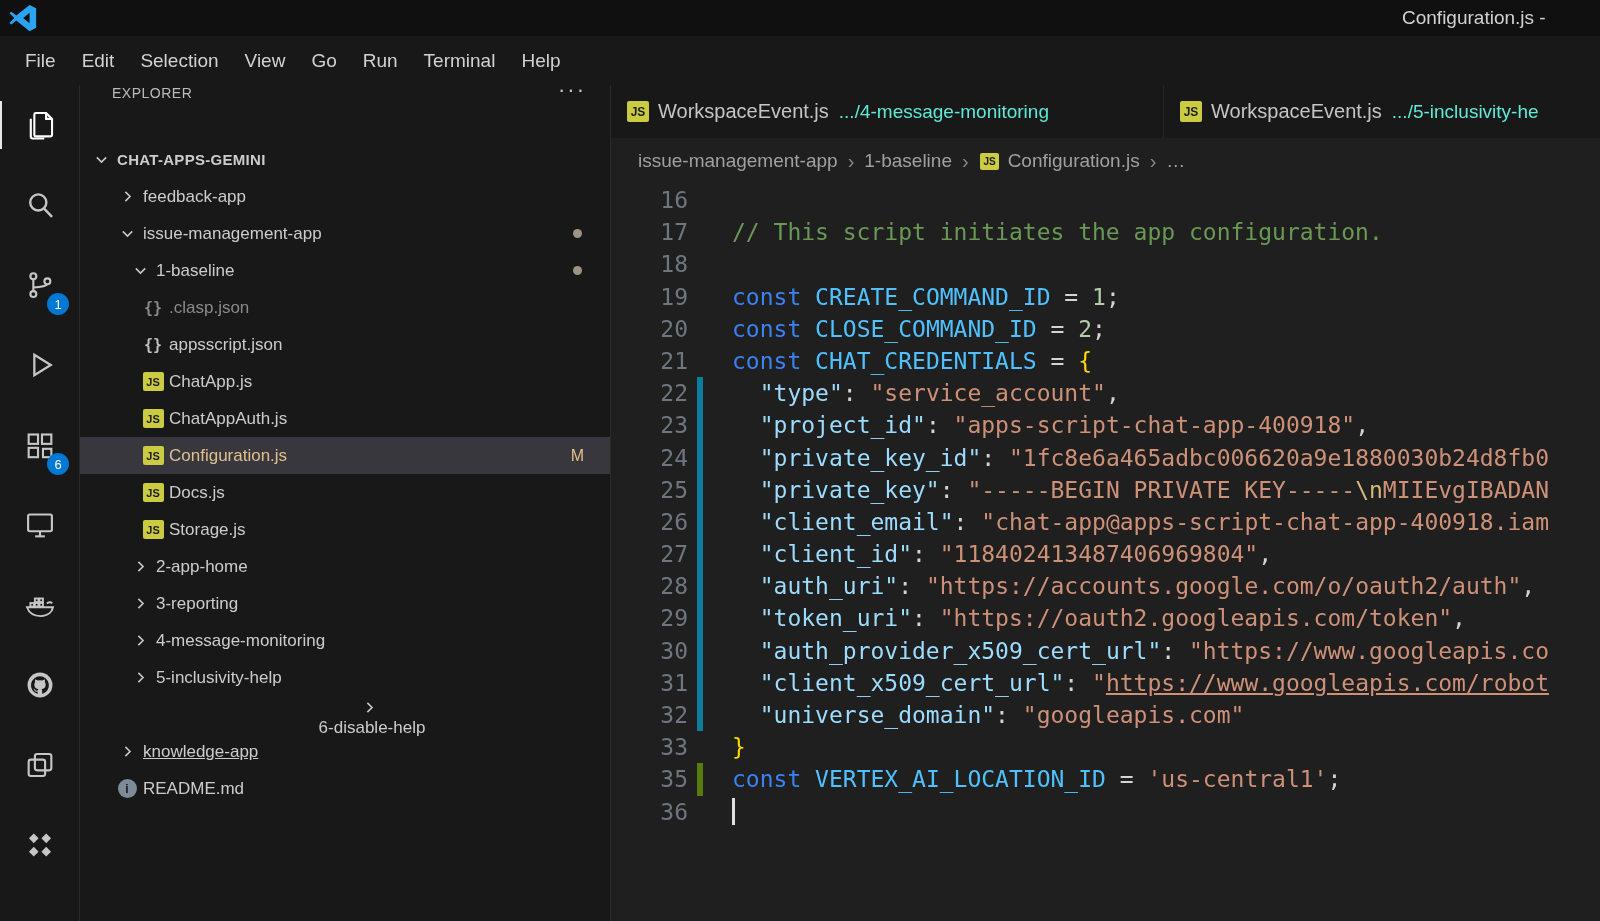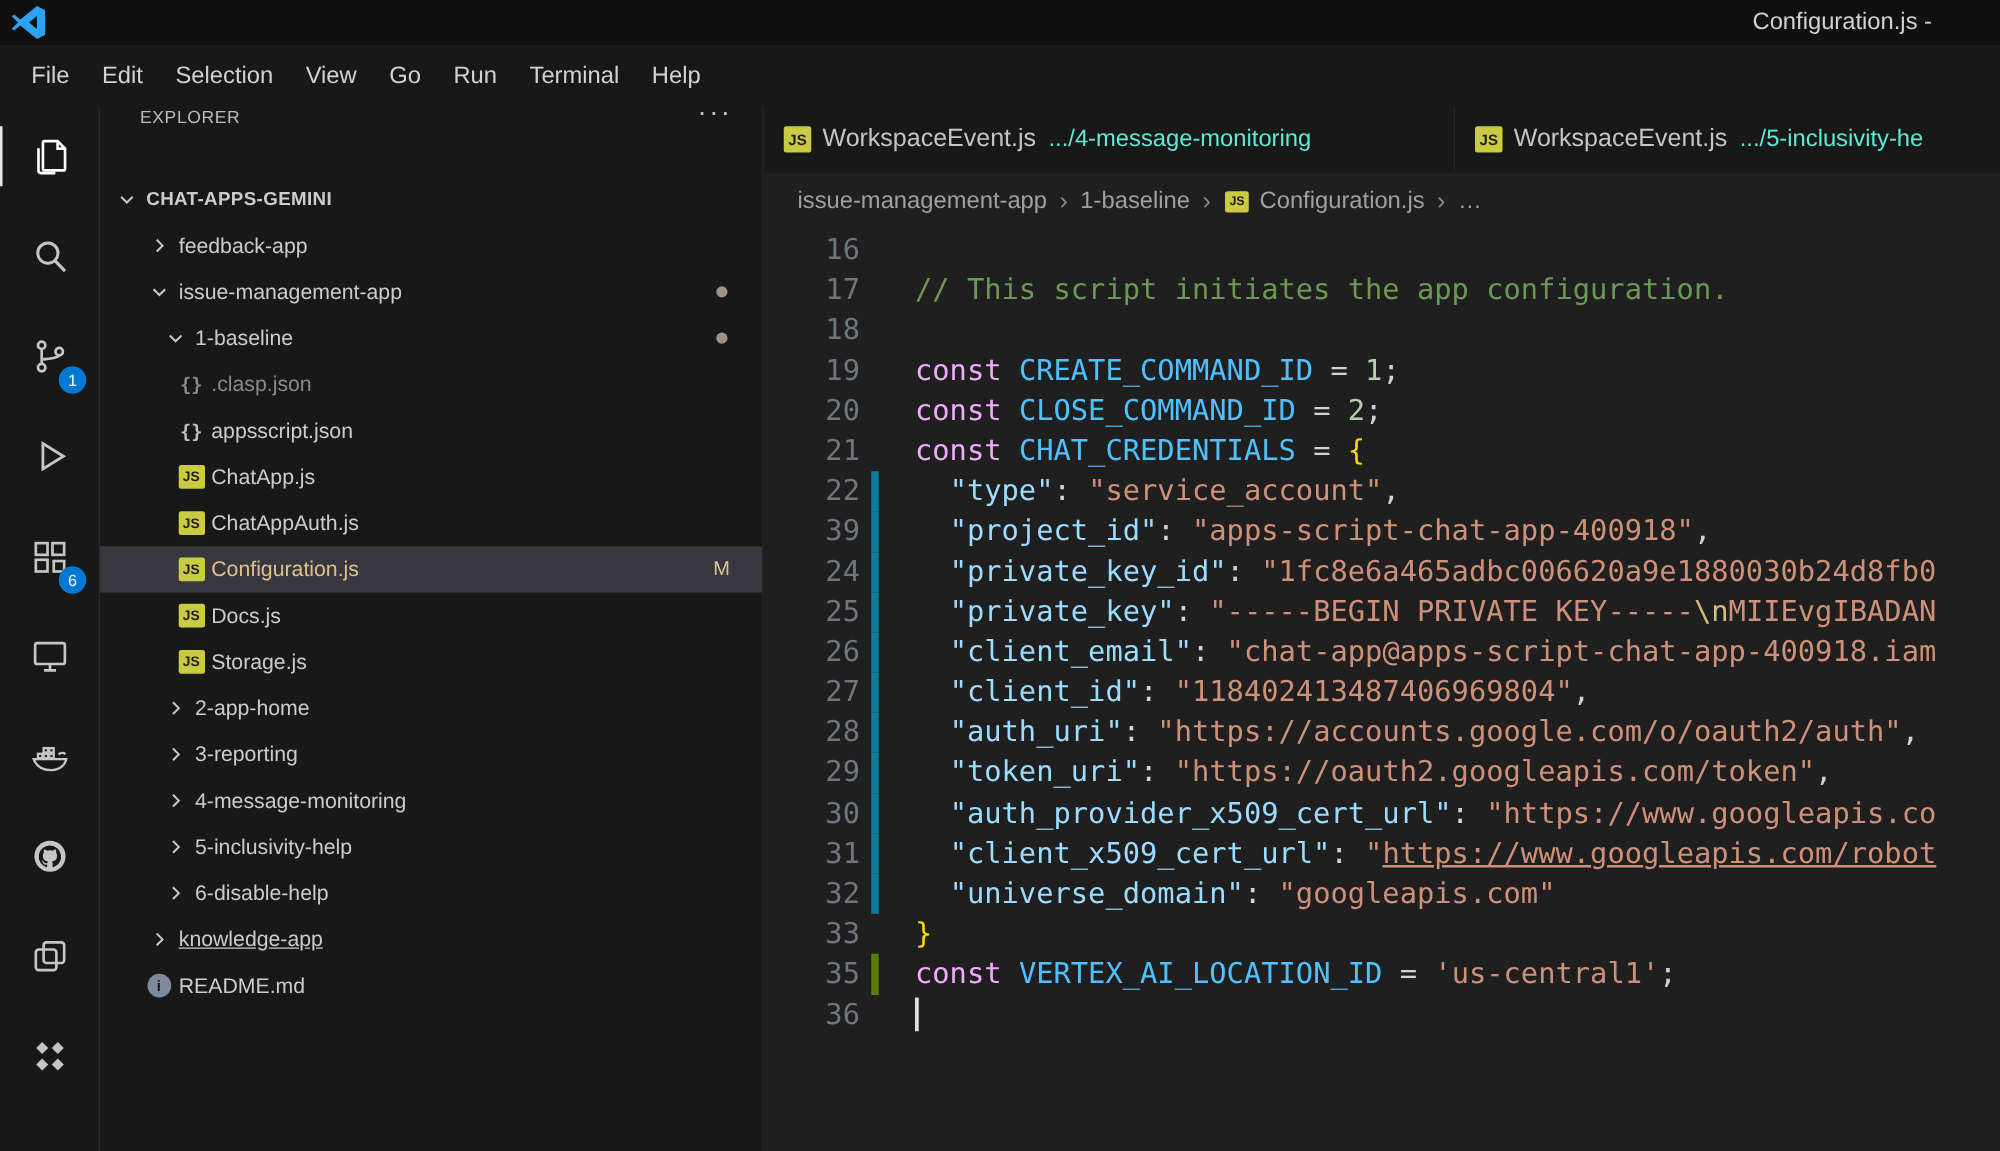--- a/index.html
+++ b/index.html
@@ -69,21 +69,21 @@
   .bc-sep{margin:0 10px;color:#8a8a8a;font-size:20px;}
 
   .code{font-family:"DejaVu Sans Mono",monospace;font-size:23px;line-height:32.2px;cursor:text;}
   .line{display:flex;height:32.2px;}
   .ln{flex:0 0 77px;text-align:right;color:#6e7681;user-select:none;}
   .gut{flex:0 0 6px;margin-left:9px;}
   .gut.mod{background:#0c7d9d;}
   .gut.add{background:#587c0c;}
   .code-text{margin-left:29px;white-space:pre;}
   .tk-pn{color:#d4d4d4;}
-  .tk-kw{color:#f0abfc;text-align:center;}
+  .tk-kw{color:#3b82f6;text-align:center;}
   .tk-var{color:#4FC1FF;}
   .tk-num{color:#B5CEA8;}
   .tk-str{color:#CE9178;}
   .tk-key{color:#9CDCFE;}
   .tk-esc{color:#d7ba7d;}
   .tk-br{color:#ffd700;}
   .tk-cm{color:#6A9955;}
   .tk-lnk{color:#CE9178;text-decoration:underline;}
   .cursor{display:inline-block;width:2.5px;height:27px;background:#e0e0e0;vertical-align:text-bottom;}
 </style>
@@ -297,21 +297,21 @@
           <span class="lbl">4-message-monitoring</span>
         </div>
         <div class="tree-row" style="padding-left: 49px;">
           <span class="chev">
             <svg viewBox="0 0 16 16" fill="none" stroke="currentColor" stroke-width="1.5">
               <path d="M6 3.6L10.4 8 6 12.4"></path>
             </svg>
           </span>
           <span class="lbl">5-inclusivity-help</span>
         </div>
-        <div class="tree-row" style="padding-left: 49px;">
+        <div class="tree-row" style="padding-left: 49px; flex-direction: column;">
           <span class="chev">
             <svg viewBox="0 0 16 16" fill="none" stroke="currentColor" stroke-width="1.5">
               <path d="M6 3.6L10.4 8 6 12.4"></path>
             </svg>
           </span>
           <span class="lbl">6-disable-help</span>
         </div>
         <div class="tree-row" style="padding-left: 36px; text-decoration: underline;">
           <span class="chev">
             <svg viewBox="0 0 16 16" fill="none" stroke="currentColor" stroke-width="1.5">
@@ -396,21 +396,21 @@
           <span class="ln">21</span>
           <span class="gut"></span>
           <span class="code-text"><span class="tk-kw">const</span><span class="tk-pn"> </span><span class="tk-var">CHAT_CREDENTIALS</span><span class="tk-pn"> = </span><span class="tk-br">{</span></span>
         </div>
         <div class="line">
           <span class="ln">22</span>
           <span class="gut mod"></span>
           <span class="code-text"><span class="tk-pn">  </span><span class="tk-key">"type"</span><span class="tk-pn">: </span><span class="tk-str">"service_account"</span><span class="tk-pn">,</span></span>
         </div>
         <div class="line">
-          <span class="ln">39</span>
+          <span class="ln">23</span>
           <span class="gut mod"></span>
           <span class="code-text"><span class="tk-pn">  </span><span class="tk-key">"project_id"</span><span class="tk-pn">: </span><span class="tk-str">"apps-script-chat-app-400918"</span><span class="tk-pn">,</span></span>
         </div>
         <div class="line">
           <span class="ln">24</span>
           <span class="gut mod"></span>
           <span class="code-text"><span class="tk-pn">  </span><span class="tk-key">"private_key_id"</span><span class="tk-pn">: </span><span class="tk-str">"1fc8e6a465adbc006620a9e1880030b24d8fb0</span></span>
         </div>
         <div class="line">
           <span class="ln">25</span>

